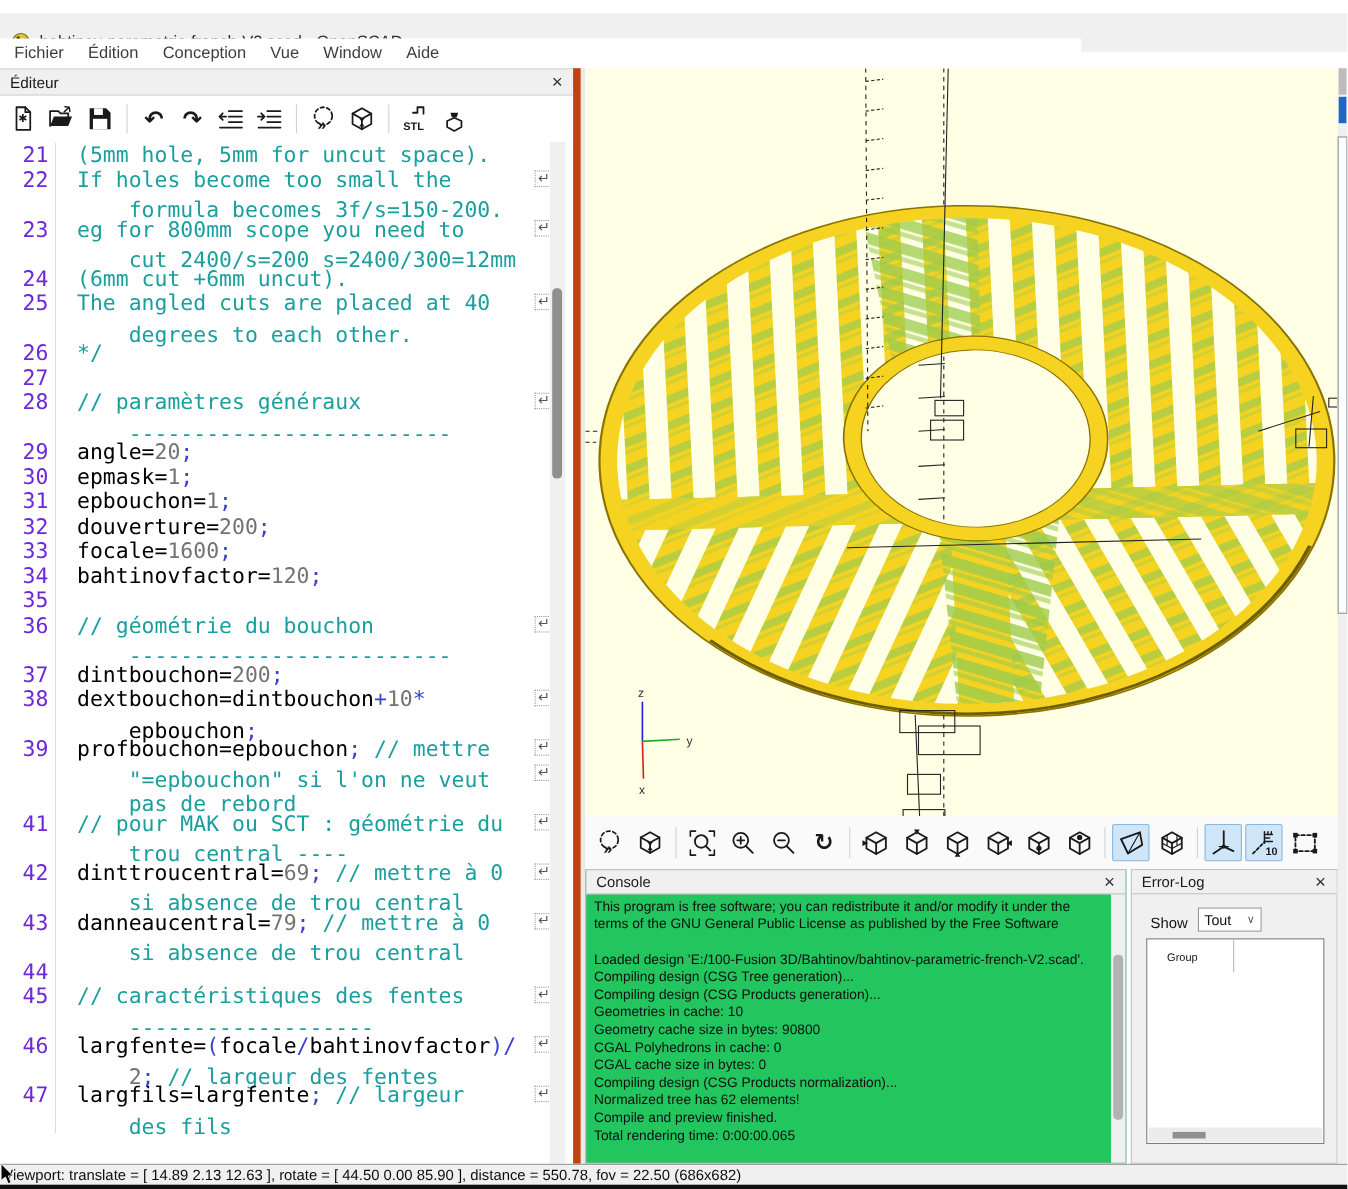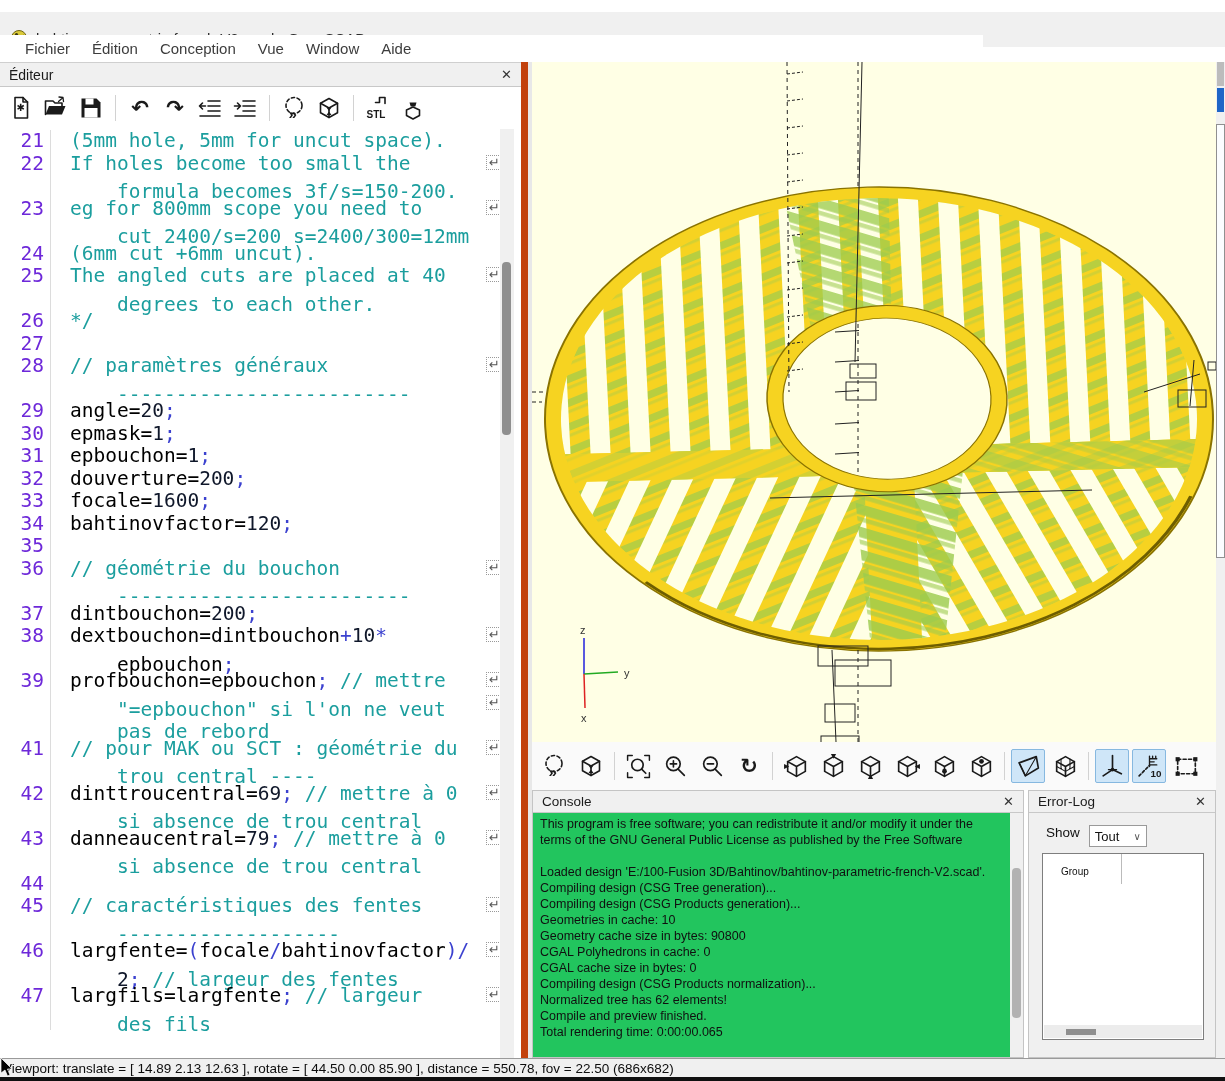--- a/index.html
+++ b/index.html
@@ -3,39 +3,39 @@
 <meta charset="utf-8">
 <style>
   html,body{margin:0;padding:0}
   body{width:1225px;height:1081px;position:relative;overflow:hidden;background:#fff;
        font-family:"Liberation Sans",sans-serif;color:#111}
   
   .titlebar{position:absolute;left:0;top:12px;width:1225px;height:35px;background:#f0f0f0;
             display:flex;align-items:flex-end;gap:8px;padding-left:10px;box-sizing:border-box}
   .titlebar .title{font-size:15px;color:#2b2b2b}
   .menubar{position:absolute;left:0;top:35px;width:983px;height:27px;background:#ffffff;
-           display:flex;align-items:center;box-sizing:border-box;padding-left:14px}
+           display:flex;align-items:center;box-sizing:border-box;padding-left:2px}
   .menu-item{padding:0 11px;font-size:15px;color:#3d3d3d}
   
   .editor-panel{position:absolute;left:0;top:62px;width:528px;height:996px;background:#fff;
                 border-right:7px solid #c2410c;box-sizing:border-box;overflow:hidden}
   .panel-header{height:25px;background:#f0f0f0;border-top:1px solid #cfcfcf;border-bottom:1px solid #c8c8c8;
                 display:flex;align-items:center;justify-content:space-between;font-size:14px;
                 color:#1a1a1a;padding:0 9px;box-sizing:border-box}
   .close-x{font-size:13px;color:#333}
   .ed-toolbar{height:42px;display:flex;align-items:center;gap:5px;padding-left:6px;background:#fff}
   .tbtn{width:30px;height:30px;display:flex;align-items:center;justify-content:center}
   .tsep{width:1px;height:26px;background:#d2d2d2;margin:0 4px}
   .gly{font-size:21px;font-weight:bold;color:#1a1a1a;font-family:"DejaVu Sans",sans-serif;line-height:1}
   .code{position:absolute;left:0;top:67px;width:506px;bottom:0;overflow:hidden;
         font-family:"DejaVu Sans Mono",monospace;font-size:19.5px;line-height:22.5px;padding-top:1px}
   .crow{position:relative;height:22.5px;white-space:pre}
   .lnum{display:inline-block;width:44px;text-align:right;color:#6d28d9;border-right:1px solid #dcdcdc;
         padding-right:6px;margin-right:19px;height:22.5px}
-  .tk-c{color:#1B9E9E}.tk-p{color:#000}.tk-n{color:#0f172a}.tk-o{color:#3B41CF}
+  .tk-c{color:#1B9E9E}.tk-p{color:#000}.tk-n{color:#737373}.tk-o{color:#3B41CF}
   .wrapmark{position:absolute;left:486px;top:2px;font-size:13px;line-height:13px;color:#555;
             border:1px dotted #999;padding:0 2px;font-family:"DejaVu Sans",sans-serif}
   .ed-scroll{position:absolute;right:7px;top:67px;bottom:0;width:14px;background:#f0f0f0}
   .ed-thumb{position:absolute;left:2px;top:133px;width:9px;height:173px;background:#8f8f8f;border-radius:4px}
   .splitter-v{position:absolute;left:528px;top:62px;width:4px;height:996px;background:#e8e8e8}
   
   .viewport{position:absolute;left:532px;top:62px;width:684px;height:680px;background:#FFFFE5;overflow:hidden}
   .vp-toolbar{position:absolute;left:532px;top:742px;width:684px;height:48px;background:#fafafa;
               display:flex;align-items:center;gap:3px;padding-left:5px;box-sizing:border-box}
   .vbtn{width:34px;height:34px;display:flex;align-items:center;justify-content:center;box-sizing:border-box}
@@ -45,21 +45,21 @@
   .console{position:absolute;left:532px;top:790px;width:492px;height:268px;border:1px solid #c4c4c4;
            background:#22c55e;box-sizing:border-box}
   .console .panel-header,.errorlog .panel-header{height:22px;border-top:none;font-size:13.5px}
   .con-body{position:absolute;left:0;top:22px;right:13px;bottom:0;overflow:hidden;
             padding:3px 0 0 7px;font-size:12.5px;line-height:16px;color:#101010}
   .con-scroll{position:absolute;right:0;top:22px;bottom:0;width:13px;background:#f0f0f0}
   .con-thumb{position:absolute;left:2px;top:55px;width:9px;height:150px;background:#b2b2b2;border-radius:4px}
   
   .errorlog{position:absolute;left:1028px;top:790px;width:188px;height:268px;border:1px solid #c4c4c4;
             background:#f0f0f0;box-sizing:border-box}
-  .showrow{display:flex;align-items:flex-start;gap:9px;padding:12px 0 0 17px;font-size:13.5px;color:#111}
+  .showrow{display:flex;align-items:flex-end;gap:9px;padding:12px 0 0 17px;font-size:13.5px;color:#111}
   .combo{width:58px;height:22px;border:1px solid #9a9a9a;background:#fff;font-size:13px;
          display:flex;align-items:center;justify-content:space-between;padding:0 5px;box-sizing:border-box}
   .combo .chev{font-size:10px;color:#555}
   .elog-table{position:absolute;left:13px;right:11px;top:62px;bottom:17px;border:1px solid #7e7e7e;background:#fff}
   .elog-th{display:inline-block;height:30px;line-height:36px;padding-left:18px;font-size:10px;
            border-right:1px solid #bbb;width:60px;color:#111}
   .elog-hscroll{position:absolute;left:1px;right:1px;bottom:1px;height:13px;background:#ececec}
   .elog-hthumb{width:30px;height:6px;background:#8f8f8f;margin:4px 0 0 22px}
   
   .statusbar{position:absolute;left:0;top:1058px;width:1225px;height:19px;background:#f0f0f0;

